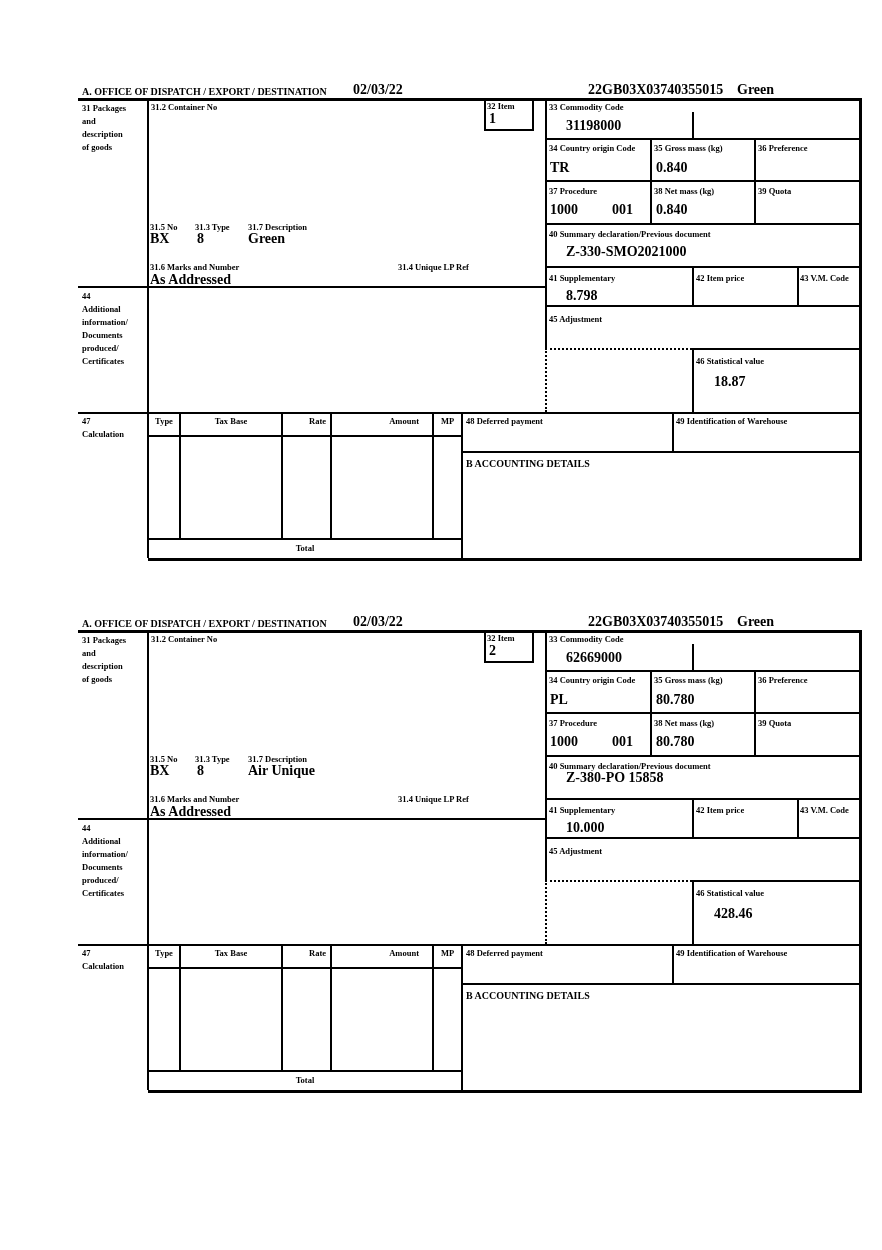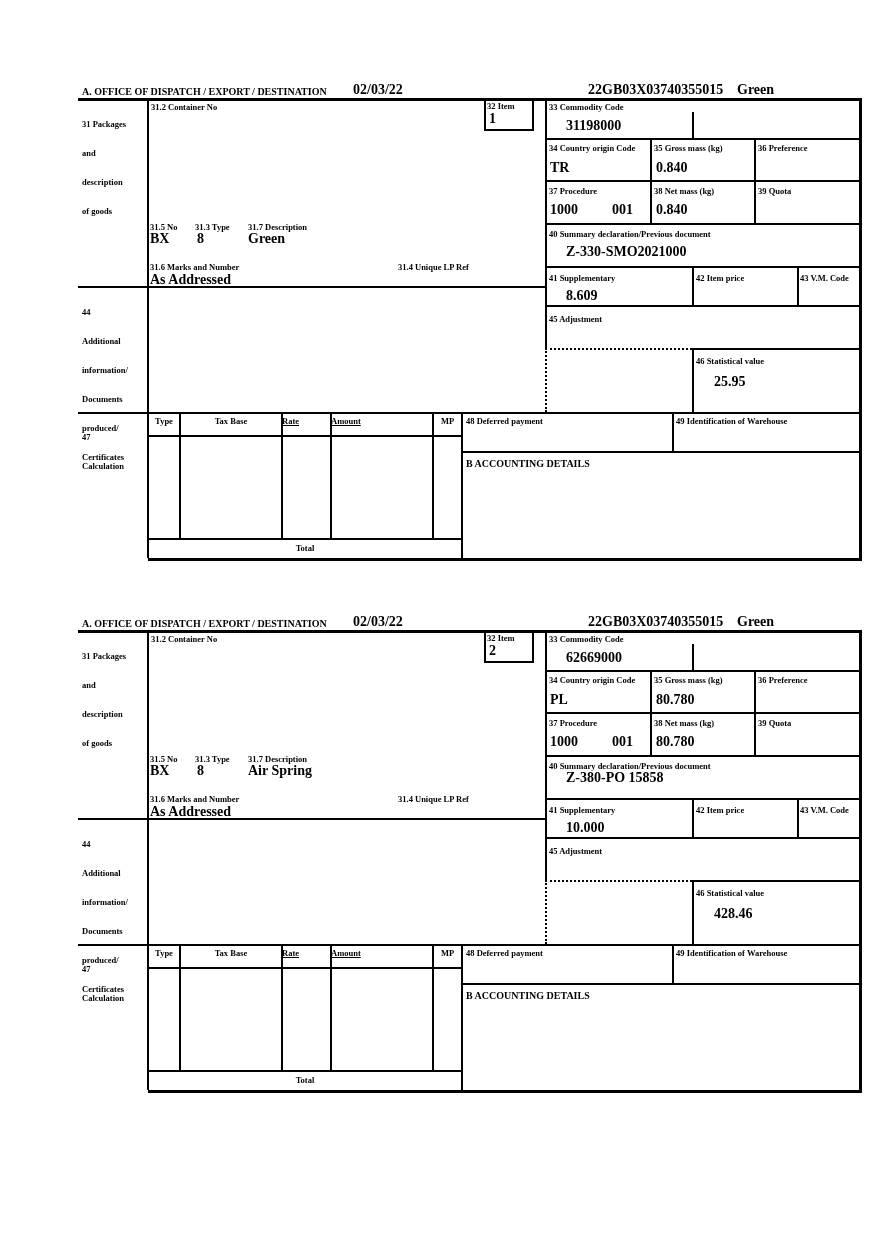--- a/index.html
+++ b/index.html
@@ -6,24 +6,24 @@
   .page{position:relative;width:882px;height:1250px;background:#ffffff;color:#000;
         font-family:"Liberation Serif","DejaVu Serif",serif;overflow:hidden;}
   .sec{position:absolute;left:0;width:882px;height:510px;}
   .ln{position:absolute;background:#000;}
   .doth{position:absolute;height:0;border-top:2px dotted #000;}
   .dotv{position:absolute;width:0;border-left:2px dotted #000;}
   .lbl{position:absolute;font-size:8.5px;font-weight:bold;white-space:nowrap;line-height:10px;}
   .val{position:absolute;font-size:14px;font-weight:bold;white-space:nowrap;line-height:15px;}
   .hdr{position:absolute;font-size:10px;font-weight:bold;white-space:nowrap;}
   .hv{position:absolute;font-size:14px;font-weight:bold;white-space:nowrap;}
-  .multi span{display:block;line-height:13px;margin-top:16px;}
+  .multi span{display:block;line-height:13px;}
   .th{position:absolute;font-size:8.5px;font-weight:bold;line-height:10px;}
   .tc{text-align:center;}
-  .tr{text-decoration:underline;}
+  .tr{text-align:right;}
 </style>
 </head>
 <body>
 
 <div class="page">
 
   <section class="sec" id="sec0" style="top:82px">
 
     <div class="hdr" style="left:82px;top:4px">A.  OFFICE OF DISPATCH / EXPORT / DESTINATION</div>
     <div class="hv" style="left:353px;top:0px">02/03/22</div>
@@ -119,28 +119,28 @@
     <div class="val" style="left:550px;top:120px">1000</div>
     <div class="val" style="left:612px;top:120px">001</div>
     <div class="lbl" style="left:654px;top:104px">38 Net mass (kg)</div>
     <div class="val" style="left:656px;top:120px">0.840</div>
     <div class="lbl" style="left:758px;top:104px">39 Quota</div>
 
     <div class="lbl" style="left:549px;top:147px">40 Summary declaration/Previous document</div>
     <div class="val" style="left:566px;top:162px">Z-330-SMO2021000</div>
 
     <div class="lbl" style="left:549px;top:191px">41 Supplementary</div>
-    <div class="val" style="left:566px;top:206px">8.609</div>
+    <div class="val" style="left:566px;top:206px">8.798</div>
     <div class="lbl" style="left:696px;top:191px">42 Item price</div>
     <div class="lbl" style="left:800px;top:191px">43 V.M. Code</div>
 
     <div class="lbl" style="left:549px;top:232px">45 Adjustment</div>
 
     <div class="lbl" style="left:696px;top:274px">46 Statistical value</div>
-    <div class="val" style="left:714px;top:292px">25.95</div>
+    <div class="val" style="left:714px;top:292px">18.87</div>
 
     <div class="th tc" style="left:148px;top:334px;width:32px">Type</div>
     <div class="th tc" style="left:180px;top:334px;width:102px">Tax Base</div>
     <div class="th tr" style="left:282px;top:334px;width:44px">Rate</div>
     <div class="th tr" style="left:331px;top:334px;width:88px">Amount</div>
     <div class="th tc" style="left:433px;top:334px;width:29px">MP</div>
     <div class="th tc" style="left:148px;top:461px;width:314px">Total</div>
 
     <div class="lbl" style="left:466px;top:334px">48 Deferred payment</div>
     <div class="lbl" style="left:676px;top:334px">49 Identification of Warehouse</div>
@@ -218,21 +218,21 @@
 
     <div class="lbl" style="left:151px;top:20px">31.2 Container No</div>
     <div class="lbl" style="left:487px;top:19px">32 Item</div>
     <div class="val" style="left:489px;top:29px">2</div>
 
     <div class="lbl" style="left:150px;top:140px">31.5 No</div>
     <div class="lbl" style="left:195px;top:140px">31.3 Type</div>
     <div class="lbl" style="left:248px;top:140px">31.7 Description</div>
     <div class="val" style="left:150px;top:149px">BX</div>
     <div class="val" style="left:197px;top:149px">8</div>
-    <div class="val" style="left:248px;top:149px">Air Spring</div>
+    <div class="val" style="left:248px;top:149px">Air Unique</div>
 
     <div class="lbl" style="left:150px;top:180px">31.6 Marks and Number</div>
     <div class="lbl" style="left:398px;top:180px">31.4 Unique LP Ref</div>
     <div class="val" style="left:150px;top:190px">As Addressed</div>
 
     <div class="lbl" style="left:549px;top:20px">33 Commodity Code</div>
     <div class="val" style="left:566px;top:36px">62669000</div>
 
     <div class="lbl" style="left:549px;top:61px">34 Country origin Code</div>
     <div class="val" style="left:550px;top:78px">PL</div>

